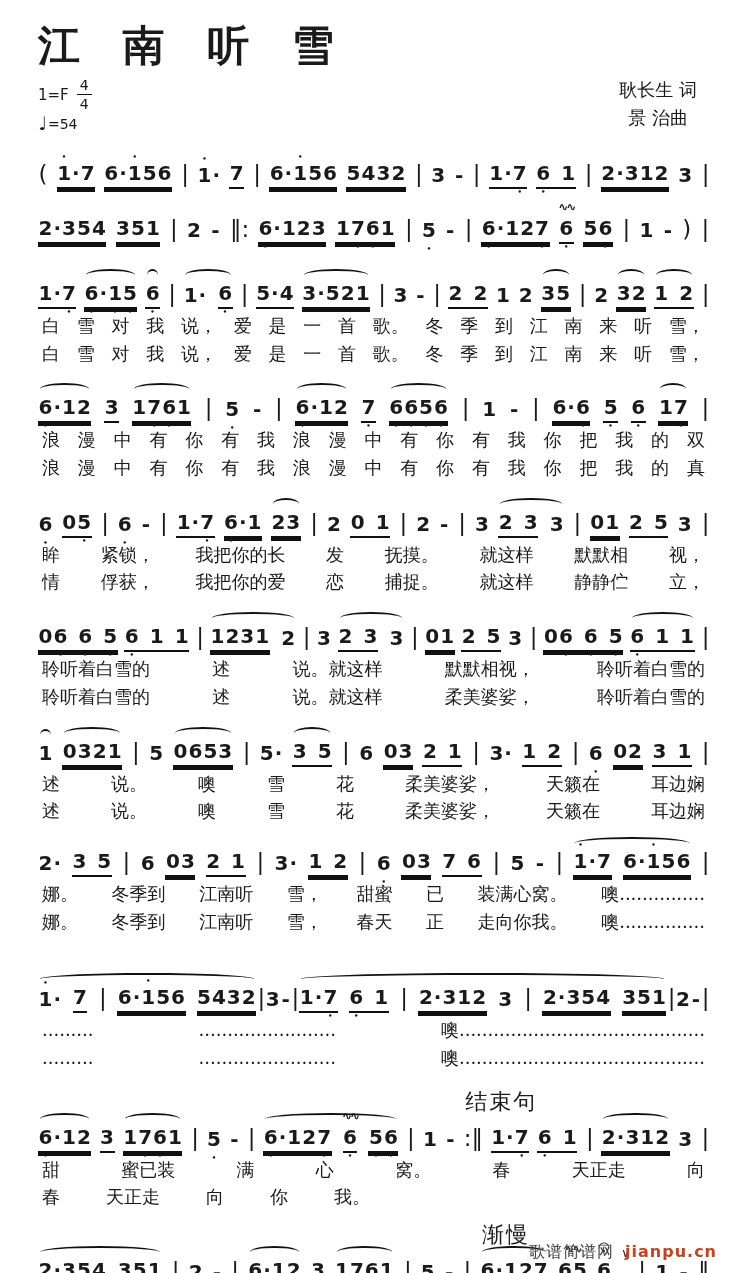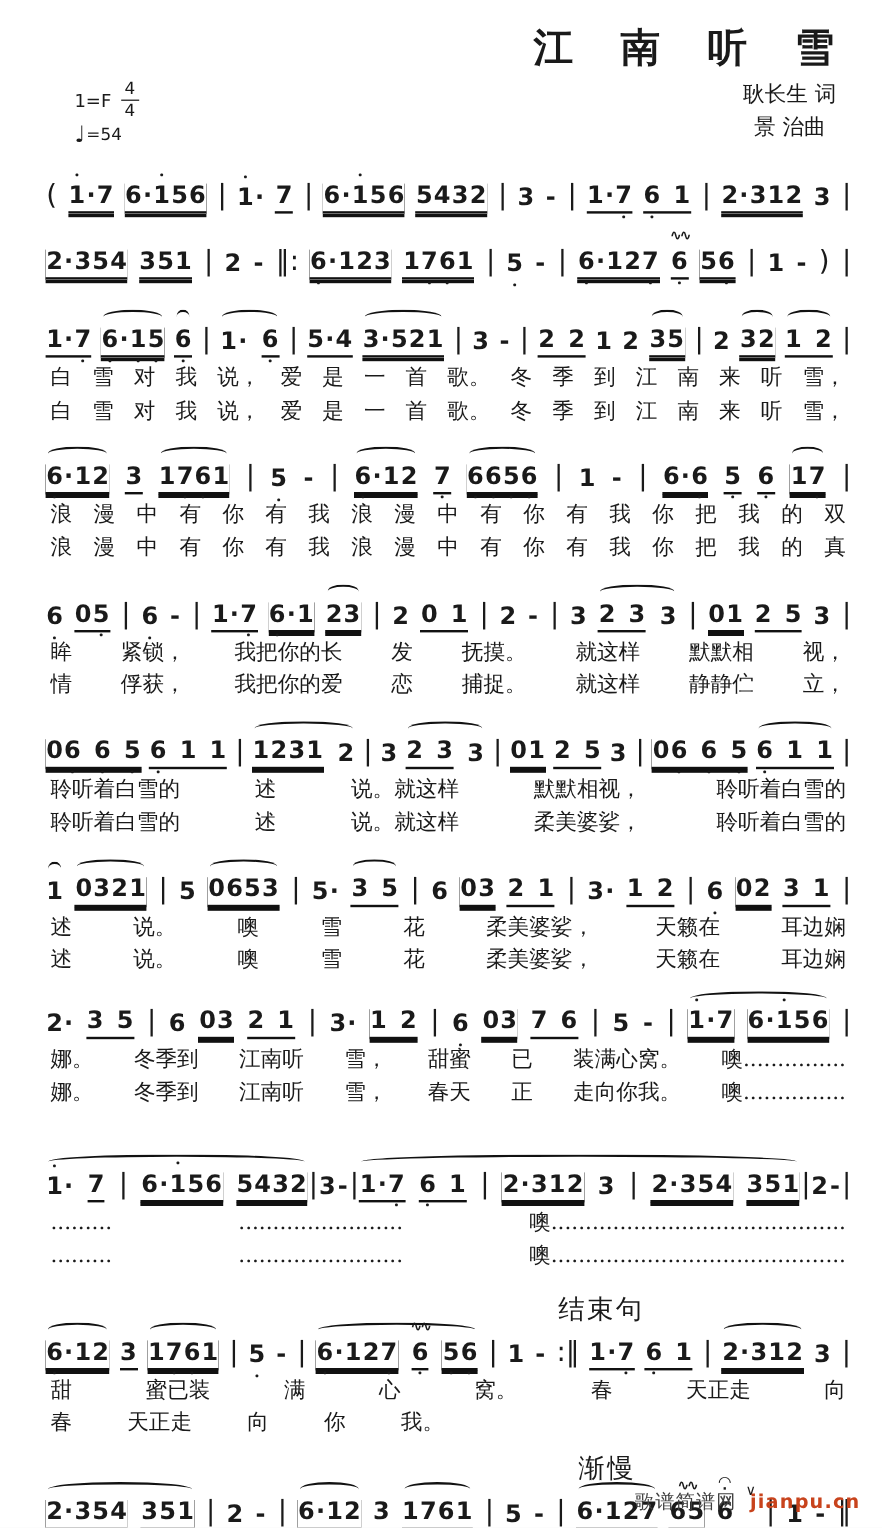--- a/index.html
+++ b/index.html
@@ -1,24 +1,24 @@
 <!DOCTYPE html>
 <html><head>
 <meta charset="utf-8">
 <style>
   html,body{margin:0;padding:0;background:#f4f4f2;}
   body{width:735px;height:1273px;overflow:hidden;background:#ffffff;
        font-family:"DejaVu Sans",sans-serif;color:#1a1a1a;position:relative;}
   .sheet{padding:10px 26px 0 38px;}
 
   
-  .title{text-align:right;font-family:"DejaVu Serif","Liberation Serif",serif;
-         font-size:33px;font-weight:700;letter-spacing:14px;margin:8px 0 2px 0;}
+  .title{text-align:left;font-family:"DejaVu Serif","Liberation Serif",serif;
+         font-size:42px;font-weight:700;letter-spacing:14px;margin:8px 0 2px 0;}
   .meta-row{position:relative;height:66px;margin-top:2px;}
-  .keyblock{position:absolute;left:24px;top:2px;font-size:15px;}
+  .keyblock{position:absolute;left:0;top:2px;font-size:15px;}
   .keyline{display:flex;align-items:center;gap:8px;}
   .frac{display:inline-flex;flex-direction:column;align-items:center;line-height:1;font-size:14px;}
   .frac .ftop{border-bottom:1px solid #111;padding:0 3px 2px;margin-bottom:2px;}
   .tempoline{display:flex;align-items:center;margin-top:3px;font-size:14px;}
   .tempoline .nq{font-size:19px;line-height:1;margin-right:1px;}
   .credits{position:absolute;right:12px;top:0;text-align:center;font-size:18px;line-height:1.55;
            font-family:"DejaVu Serif","Liberation Serif",serif;}
 
   
   .system{margin-bottom:12px;}

